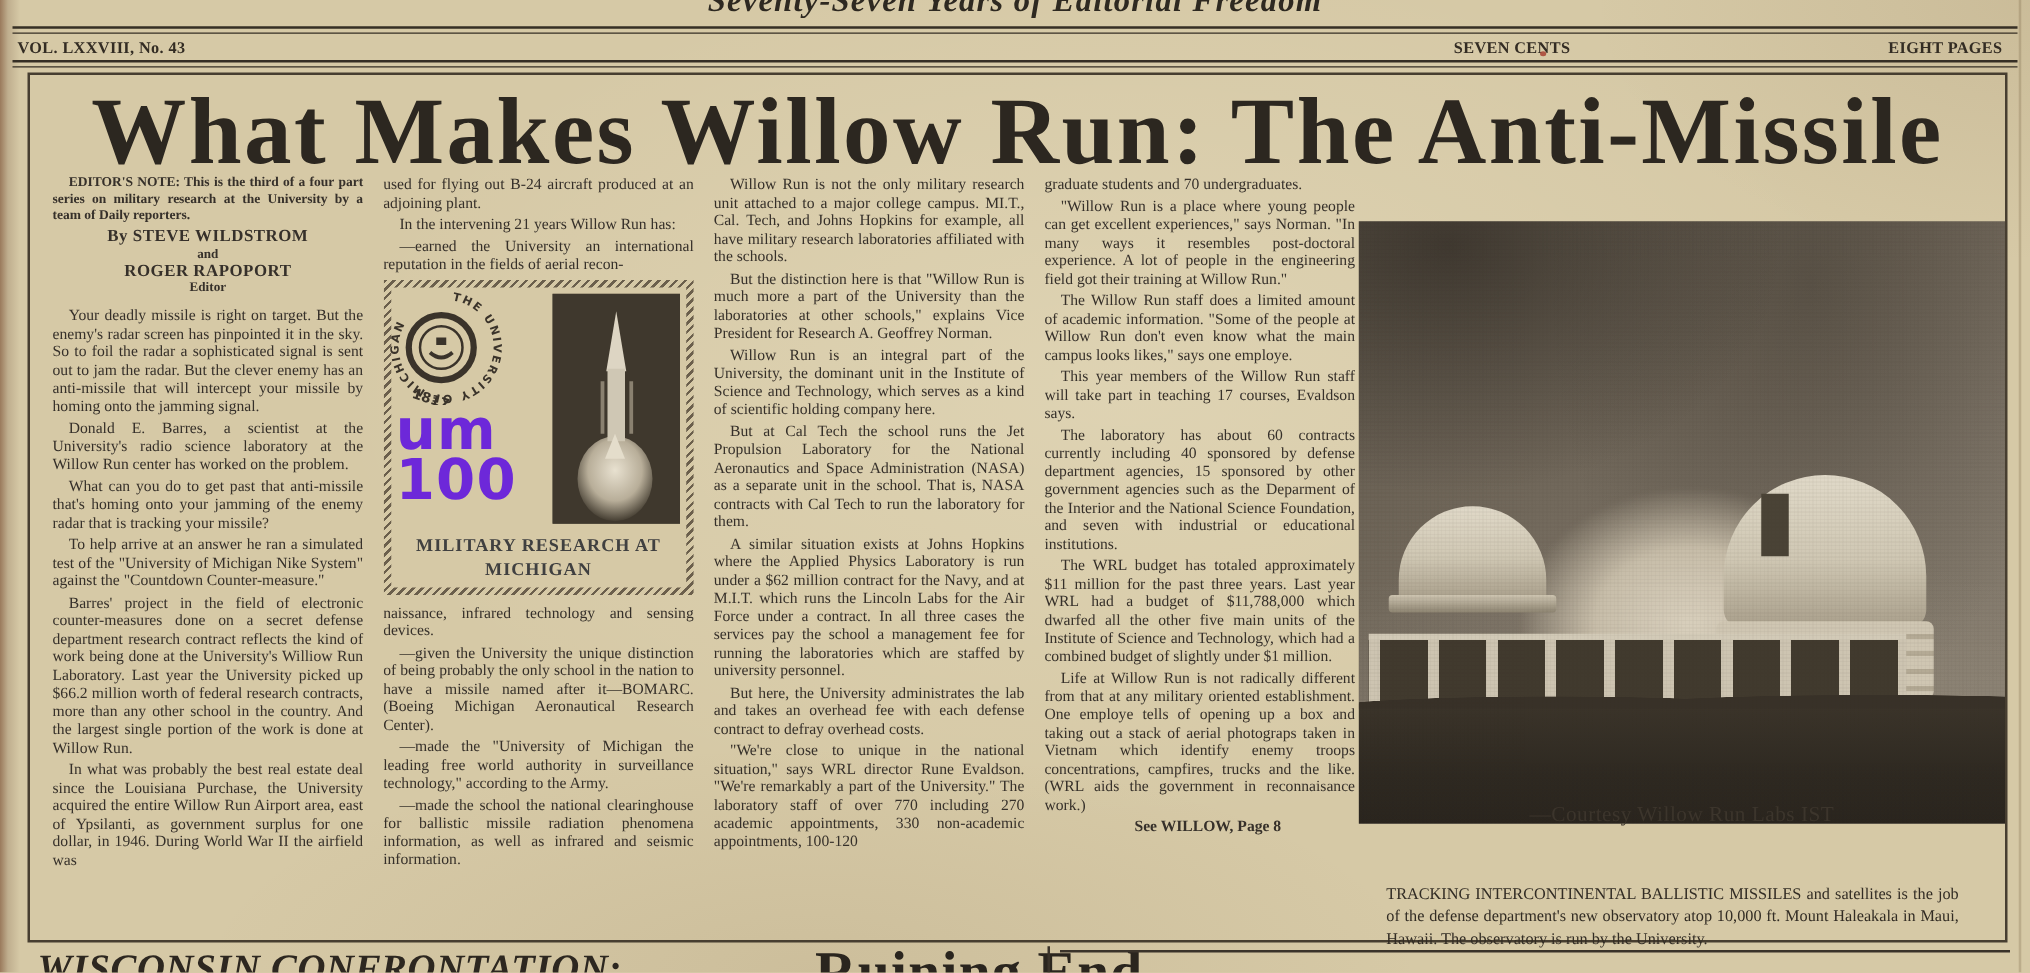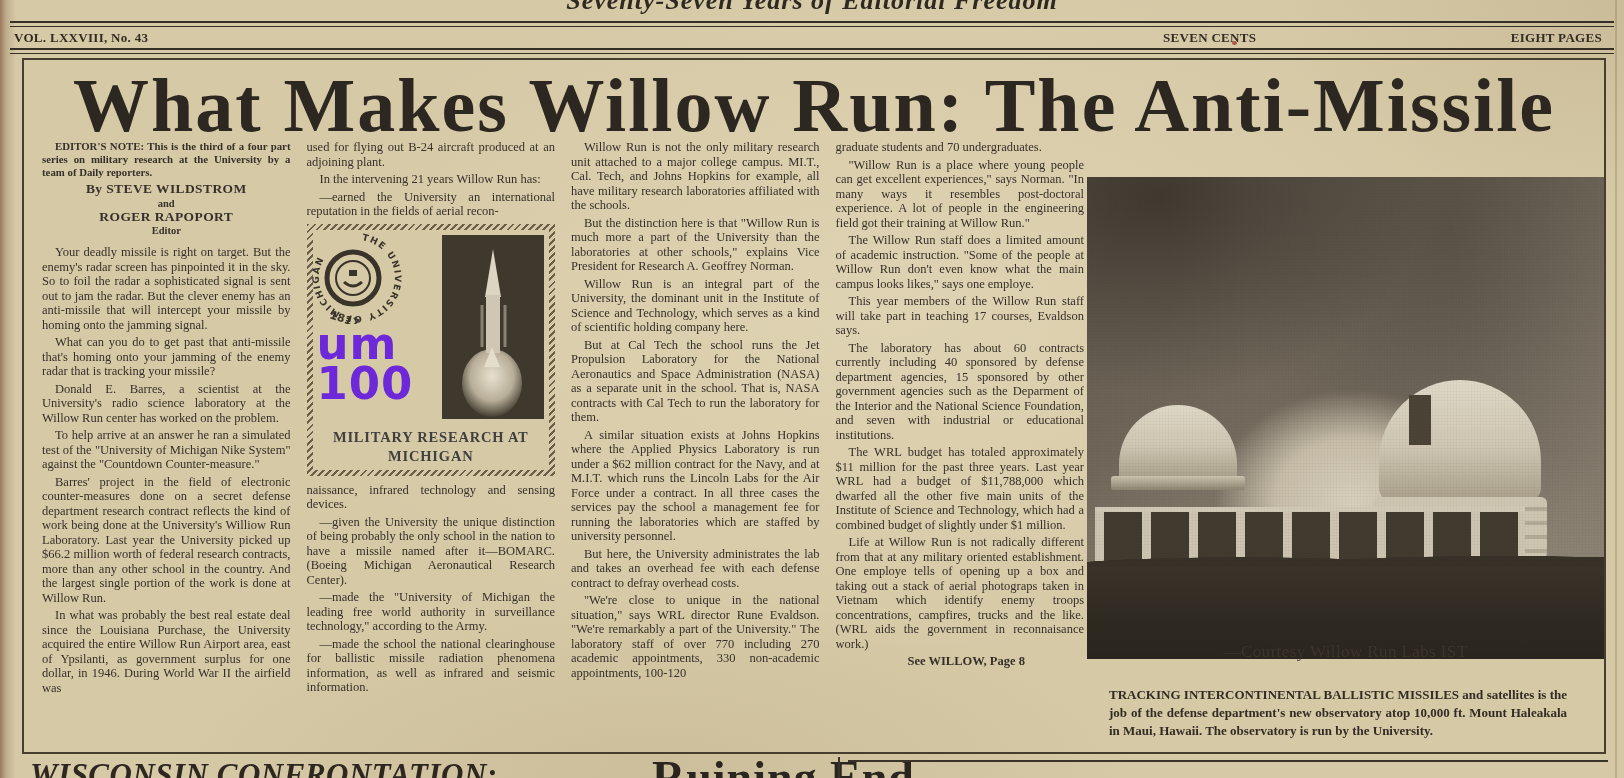--- a/index.html
+++ b/index.html
@@ -84,21 +84,21 @@
   .foreground{position:absolute;left:0;right:0;bottom:0;height:96px;
     background:linear-gradient(180deg,#3b342a 0%,#2e2921 60%,#2a251e 100%);}
   .foreground::before{content:"";position:absolute;left:0;right:0;top:-14px;height:18px;
     background:radial-gradient(ellipse 300px 16px at 30% 100%, #383128 60%, transparent 62%),
                radial-gradient(ellipse 360px 18px at 80% 100%, #383128 60%, transparent 62%);}
   .halftone{position:absolute;inset:0;opacity:.35;
     background:repeating-linear-gradient(0deg, rgba(60,50,40,0.10) 0 1px, transparent 1px 3px),
                repeating-linear-gradient(90deg, rgba(60,50,40,0.08) 0 1px, transparent 1px 3px);}
   .credit{position:absolute;left:1063px;top:582px;width:517px;text-align:center;
     font-size:17px;color:#3c352c;letter-spacing:0.4px;}
-  .photo-caption{position:absolute;left:1085px;top:626px;width:458px;font-weight:bold;
+  .photo-caption{position:absolute;left:1085px;top:646px;width:458px;font-weight:normal;
     font-size:13px;line-height:18px;text-align:justify;color:#322c24;}
 
   
   .wisconsin{position:absolute;left:30px;top:757px;font-weight:bold;font-style:italic;
     font-size:31px;letter-spacing:0.5px;color:#2d2720;white-space:nowrap;}
   .partial-headline{position:absolute;left:652px;top:751px;font-weight:bold;font-size:46px;
     color:#2a251e;white-space:nowrap;letter-spacing:1px;}
   .bf-vrule{position:absolute;left:838px;top:757px;width:2px;height:21px;background:#3a332a;}
   .bf-hrule{position:absolute;left:848px;right:16px;top:760px;height:2px;background:#3a332a;}
 </style>
@@ -126,22 +126,22 @@
 
       <div class="col">
         <p class="ednote">EDITOR'S NOTE: This is the third of a four part series on military research at the University by a team of Daily reporters.</p>
         <div class="byline">
           <div class="nm">By STEVE WILDSTROM</div>
           <div class="sm">and</div>
           <div class="nm">ROGER RAPOPORT</div>
           <div class="sm">Editor</div>
         </div>
         <p>Your deadly missile is right on target. But the enemy's radar screen has pinpointed it in the sky. So to foil the radar a sophisticated signal is sent out to jam the radar. But the clever enemy has an anti-missile that will intercept your missile by homing onto the jamming signal.</p>
+        <p>Donald E. Barres, a scientist at the University's radio science laboratory at the Willow Run center has worked on the problem.</p>
         <p>What can you do to get past that anti-missile that's homing onto your jamming of the enemy radar that is tracking your missile?</p>
-        <p>Donald E. Barres, a scientist at the University's radio science laboratory at the Willow Run center has worked on the problem.</p>
         <p>To help arrive at an answer he ran a simulated test of the "University of Michigan Nike System" against the "Countdown Counter-measure."</p>
         <p>Barres' project in the field of electronic counter-measures done on a secret defense department research contract reflects the kind of work being done at the University's Williow Run Laboratory. Last year the University picked up $66.2 million worth of federal research contracts, more than any other school in the country. And the largest single portion of the work is done at Willow Run.</p>
         <p>In what was probably the best real estate deal since the Louisiana Purchase, the University acquired the entire Willow Run Airport area, east of Ypsilanti, as government surplus for one dollar, in 1946. During World War II the airfield was</p>
       </div>
 
       <div class="col">
         <p class="noindent">used for flying out B-24 aircraft produced at an adjoining plant.</p>
         <p>In the intervening 21 years Willow Run has:</p>
         <p>—earned the University an international reputation in the fields of aerial recon-</p>
 
@@ -198,21 +198,21 @@
         <p>Willow Run is an integral part of the University, the dominant unit in the Institute of Science and Technology, which serves as a kind of scientific holding company here.</p>
         <p>But at Cal Tech the school runs the Jet Propulsion Laboratory for the National Aeronautics and Space Administration (NASA) as a separate unit in the school. That is, NASA contracts with Cal Tech to run the laboratory for them.</p>
         <p>A similar situation exists at Johns Hopkins where the Applied Physics Laboratory is run under a $62 million contract for the Navy, and at M.I.T. which runs the Lincoln Labs for the Air Force under a contract. In all three cases the services pay the school a management fee for running the laboratories which are staffed by university personnel.</p>
         <p>But here, the University administrates the lab and takes an overhead fee with each defense contract to defray overhead costs.</p>
         <p>"We're close to unique in the national situation," says WRL director Rune Evaldson. "We're remarkably a part of the University." The laboratory staff of over 770 including 270 academic appointments, 330 non-academic appointments, 100-120</p>
       </div>
 
       <div class="col">
         <p class="noindent">graduate students and 70 undergraduates.</p>
         <p>"Willow Run is a place where young people can get excellent experiences," says Norman. "In many ways it resembles post-doctoral experience. A lot of people in the engineering field got their training at Willow Run."</p>
-        <p>The Willow Run staff does a limited amount of academic instruction. "Some of the people at Willow Run don't even know what the main campus looks likes," says one employe.</p>
+        <p>The Willow Run staff does a limited amount of academic information. "Some of the people at Willow Run don't even know what the main campus looks likes," says one employe.</p>
         <p>This year members of the Willow Run staff will take part in teaching 17 courses, Evaldson says.</p>
         <p>The laboratory has about 60 contracts currently including 40 sponsored by defense department agencies, 15 sponsored by other government agencies such as the Deparment of the Interior and the National Science Foundation, and seven with industrial or educational institutions.</p>
         <p>The WRL budget has totaled approximately $11 million for the past three years. Last year WRL had a budget of $11,788,000 which dwarfed all the other five main units of the Institute of Science and Technology, which had a combined budget of slightly under $1 million.</p>
         <p>Life at Willow Run is not radically different from that at any military oriented establishment. One employe tells of opening up a box and taking out a stack of aerial photograps taken in Vietnam which identify enemy troops concentrations, campfires, trucks and the like. (WRL aids the government in reconnaisance work.)</p>
         <p class="see-line">See WILLOW, Page 8</p>
       </div>
     </div>
 
     <div class="photo">
       <div class="smoke"></div>

